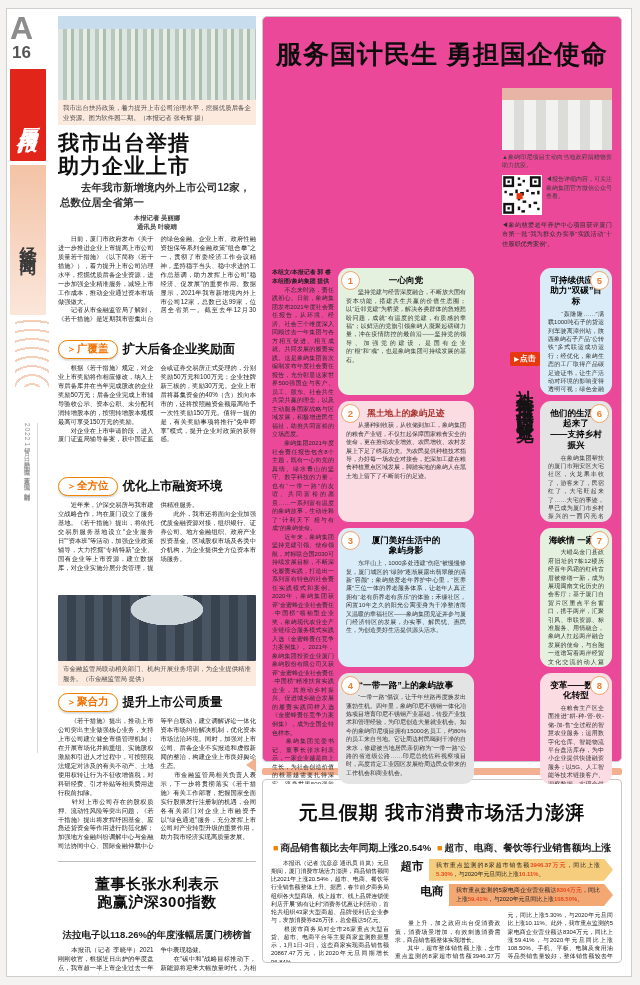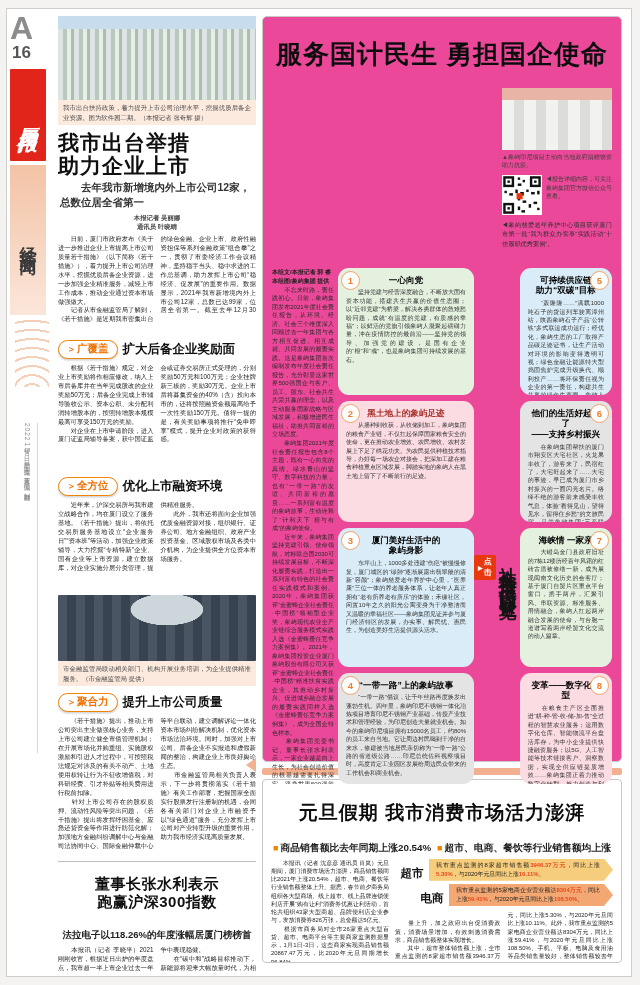--- a/index.html
+++ b/index.html
@@ -71,42 +71,42 @@
   .qr-row{display:flex;gap:4px;margin-top:5px;}
   .qr{flex:0 0 40px;}
   .cap-s{font-size:6px;line-height:1.45;color:#3d3d3d;text-align:justify;}
   .cap-b{margin-top:5px;font-size:6.2px;line-height:1.5;color:#2e2e2e;text-align:justify;}
   .rgrid{display:flex;margin-top:8px;height:516px;gap:0;}
   .rintro{flex:0 0 62px;overflow:hidden;padding-right:4px;}
   .rintro .byl{font-size:6px;font-weight:800;color:#222;line-height:1.5;}
   .rintro .txt{font-size:6px;line-height:1.42;text-align:justify;color:#2a2a2a;white-space:pre-line;}
   .cardcol{flex:0 0 136px;display:flex;flex-direction:column;gap:6px;}
   .cardcol.right{flex:1;}
-  .strip{flex:0 0 30px;display:flex;flex-direction:row;align-items:center;padding-top:84px;}
+  .strip{flex:0 0 30px;display:flex;flex-direction:column;align-items:center;padding-top:84px;padding-left:36px;}
   .chip{background:#e8380f;color:#fff;font-size:8px;font-weight:800;padding:1px 4px 2px;border-radius:2px;display:flex;align-items:center;gap:1px;}
   .chip .tri{font-size:6px;}
   .vtitle{margin-top:9px;writing-mode:vertical-rl;font-size:18px;font-weight:900;color:#141414;letter-spacing:4px;}
   .card{position:relative;border-radius:11px;padding:13px 8px 5px;box-sizing:border-box;overflow:hidden;}
   .card .num{position:absolute;top:3px;width:17px;height:17px;border-radius:50%;background:#fff;border:1px solid #f2a36a;
     color:#ee7f2d;font-size:9.5px;font-weight:800;display:flex;align-items:center;justify-content:center;}
   .card .num.nl{left:3px;} .card .num.nr{right:3px;}
   .ctitle{text-align:center;font-size:8.6px;font-weight:800;line-height:1.25;margin:-6px 0 3px;}
   .cbody{font-size:6px;line-height:1.4;text-align:justify;color:#333;}
   .ch1{height:128px;} .ch2{height:122px;} .ch3{height:140px;} .ch4{height:112px;}
 
   .orange-bar{margin-top:6px;height:7px;background:#f2b090;border-radius:2px;}
   .holiday{margin-top:4px;border:1px solid #c9c8c5;border-radius:4px;background:#fff;padding:4px 8px;height:184px;box-sizing:border-box;overflow:hidden;}
   .hlH{font-size:19px;font-weight:900;color:#0d0d0d;text-align:center;letter-spacing:1px;}
   .bullets{display:flex;justify-content:space-between;padding:0 2px;margin:3px 0 4px;}
   .bullets .bi{font-size:9.8px;font-weight:800;color:#1d1d1d;}
   .bullets .sq{color:#f08300;margin-right:2px;font-size:9px;}
   .hcontent{display:flex;gap:6px;}
   .hcol1{flex:0 0 118px;font-size:5.9px;line-height:1.4;text-align:justify;color:#232323;white-space:pre-line;height:128px;overflow:hidden;}
   .hright{flex:1;display:flex;flex-direction:column;}
-  .stat-row{display:flex;align-items:flex-end;margin-bottom:3px;}
+  .stat-row{display:flex;align-items:flex-start;margin-bottom:3px;}
   .stat-label{flex:0 0 34px;display:flex;align-items:center;justify-content:center;font-size:11.5px;font-weight:900;color:#111;}
   .stat-row:nth-child(2) .stat-label{margin-left:20px;}
   .stat-arrow{flex:1;clip-path:polygon(0 0,calc(100% - 9px) 0,100% 50%,calc(100% - 9px) 100%,0 100%);
     padding:2px 13px 2px 7px;font-size:5.9px;line-height:1.55;color:#222;text-align:justify;}
   .hl{color:#e8481c;font-weight:800;}
   .hcols{column-count:2;column-gap:7px;font-size:5.9px;line-height:1.4;text-align:justify;color:#232323;height:50px;overflow:hidden;margin-top:2px;white-space:pre-line;}
 </style>
 </head>
 <body>
 

